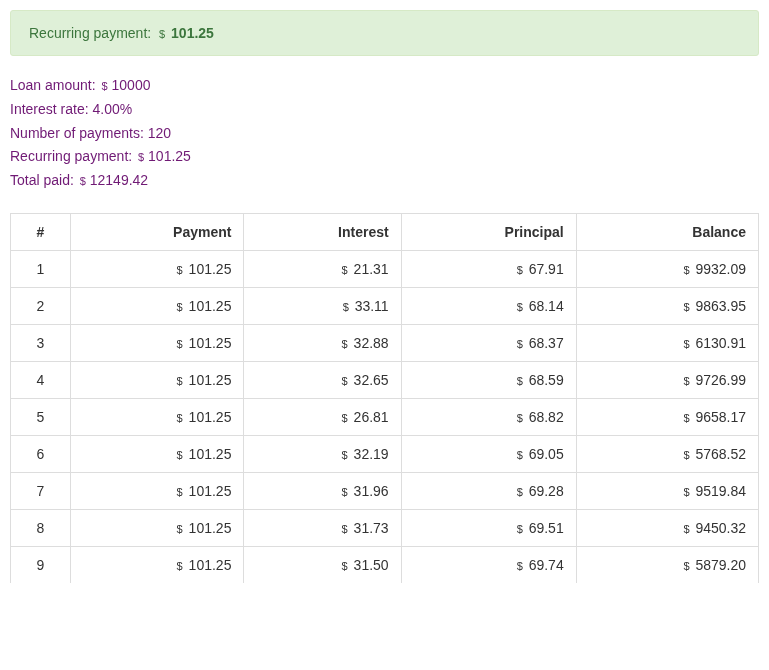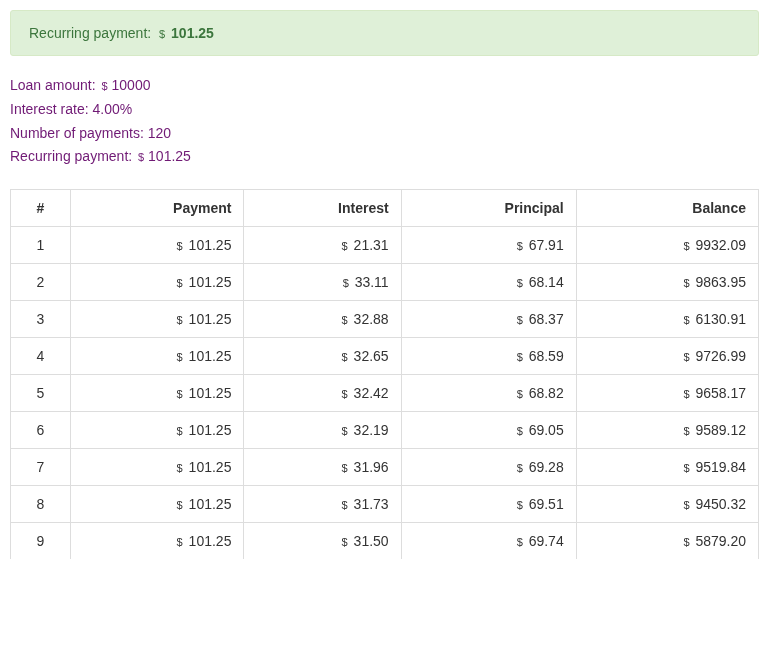--- a/index.html
+++ b/index.html
@@ -99,20 +99,25 @@
   </div>
   <div class="row">
     <span>Number of payments:</span>
     <span>120</span>
   </div>
   <div class="row">
     <span>Recurring payment:</span>
     <span class="currency">$</span>
     <span>101.25</span>
   </div>
+  <div class="row">
+    <span>Total paid:</span>
+    <span class="currency">$</span>
+    <span>12149.42</span>
+  </div>
 </div>
 
 <table>
   <thead>
     <tr>
       <th class="num">#</th>
       <th>Payment</th>
       <th>Interest</th>
       <th>Principal</th>
       <th>Balance</th>
@@ -143,30 +148,30 @@
       <tr>
         <td class="num">4</td>
         <td><span class="currency">$</span><span> 101.25</span></td>
         <td><span class="currency">$</span><span> 32.65</span></td>
         <td><span class="currency">$</span><span> 68.59</span></td>
         <td><span class="currency">$</span><span> 9726.99</span></td>
       </tr>
       <tr>
         <td class="num">5</td>
         <td><span class="currency">$</span><span> 101.25</span></td>
-        <td><span class="currency">$</span><span> 32.42</span></td>
+        <td><span class="currency">$</span><span> 26.81</span></td>
         <td><span class="currency">$</span><span> 68.82</span></td>
         <td><span class="currency">$</span><span> 9658.17</span></td>
       </tr>
       <tr>
         <td class="num">6</td>
         <td><span class="currency">$</span><span> 101.25</span></td>
         <td><span class="currency">$</span><span> 32.19</span></td>
         <td><span class="currency">$</span><span> 69.05</span></td>
-        <td><span class="currency">$</span><span> 9589.12</span></td>
+        <td><span class="currency">$</span><span> 5768.52</span></td>
       </tr>
       <tr>
         <td class="num">7</td>
         <td><span class="currency">$</span><span> 101.25</span></td>
         <td><span class="currency">$</span><span> 31.96</span></td>
         <td><span class="currency">$</span><span> 69.28</span></td>
         <td><span class="currency">$</span><span> 9519.84</span></td>
       </tr>
       <tr>
         <td class="num">8</td>

